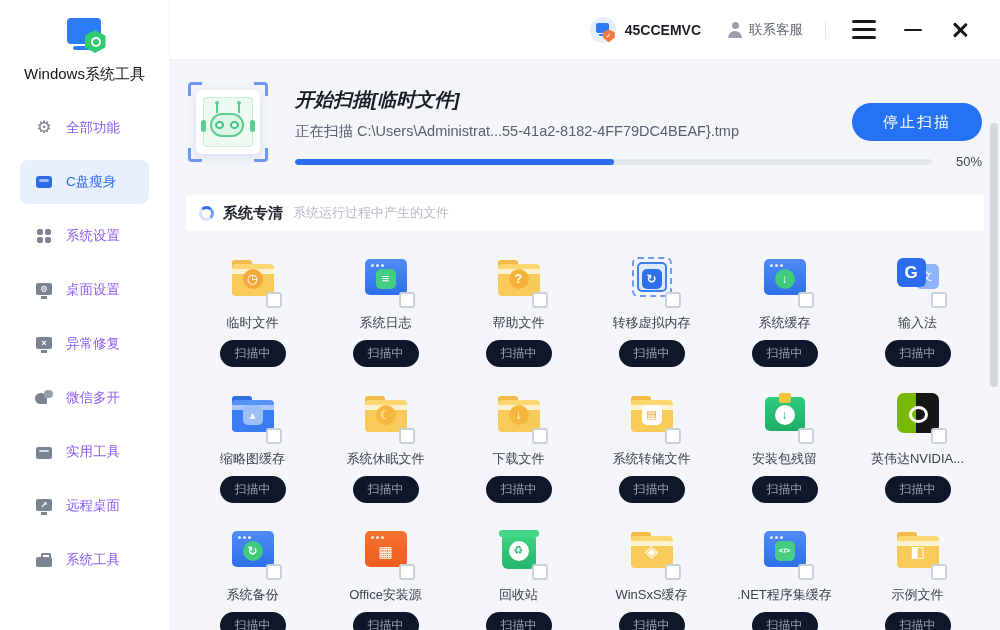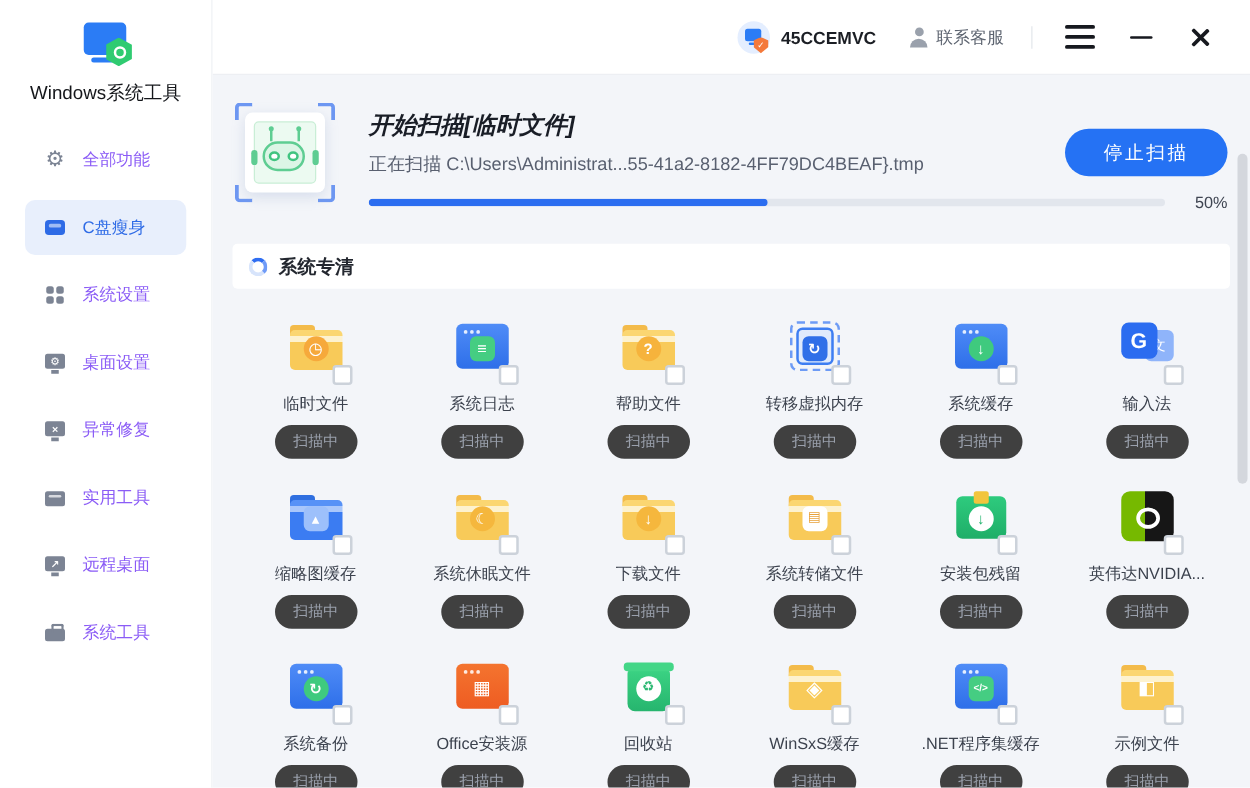--- a/index.html
+++ b/index.html
@@ -108,21 +108,21 @@
 
   .section-bar{margin:26px 16px 0;height:36px;background:#fff;border-radius:4px;display:flex;align-items:center;padding:0 13px;text-align:center;}
   .spinner{width:15px;height:15px;border-radius:50%;border:3px solid #d7e4fb;border-top-color:#2f6ef2;
     border-right-color:#6f9bf7;margin-right:9px;flex:none;}
   .section-title{font-size:15px;font-weight:700;color:#23272f;margin-right:10px;}
   .section-sub{font-size:13px;color:#b6bbc5;}
 
   .grid{margin:0 16px;display:grid;grid-template-columns:repeat(6,1fr);}
   .cell{padding-top:22px;text-align:center;position:relative;cursor:pointer;}
   .cell-label{margin-top:13px;font-size:13px;color:#3c424e;white-space:nowrap;overflow:hidden;}
-  .badge{display:inline-block;margin-top:8px;padding:5px 15px;background:#404040;border-radius:14px;font-size:12px;color:#9aa0ac;}
+  .badge{display:inline-block;margin-top:8px;padding:5px 15px;background:#0f172a;border-radius:14px;font-size:12px;color:#9aa0ac;}
 
   .ic{width:48px;height:48px;margin:0 auto;position:relative;}
   .ic::before,.ic::after{content:"";position:absolute;}
   .cb{position:absolute;right:-5px;bottom:-7px;width:16px;height:16px;background:#fff;border:2px solid #ccd2da;border-radius:3px;z-index:4;}
   .overlay{position:absolute;left:50%;top:54%;transform:translate(-50%,-50%);z-index:3;width:20px;height:20px;
     border-radius:50%;display:flex;align-items:center;justify-content:center;font-size:12px;font-weight:700;line-height:1;}
   .overlay.sq{border-radius:5px;}
   .overlay.bare{background:transparent!important;width:auto;height:auto;font-size:16px;}
 
   .ic-folder::before{left:3px;top:7px;width:20px;height:9px;border-radius:3px 3px 0 0;background:#f3bb4b;}
@@ -191,20 +191,26 @@
     <span class="lbl">桌面设置</span>
   </div>
 
   <div class="nav-item">
     <span class="si si-monitor-x">
           <span class="g">×</span>
         </span>
     <span class="lbl">异常修复</span>
   </div>
 
+  <div class="nav-item">
+    <span class="si si-chats">
+          <span class="g"></span>
+        </span>
+    <span class="lbl">微信多开</span>
+  </div>
 
   <div class="nav-item">
     <span class="si si-toolbox">
           <span class="g"></span>
         </span>
     <span class="lbl">实用工具</span>
   </div>
 
   <div class="nav-item">
     <span class="si si-monitor-arrow">
@@ -277,20 +283,21 @@
         <div class="progress-label">50%</div>
       </div>
     </div>
 
     <button class="stop-btn">停止扫描</button>
   </div>
 
   <div class="section-bar">
     <span class="spinner"></span>
     <span class="section-title">系统专清</span>
+    <span class="section-sub">系统运行过程中产生的文件</span>
   </div>
 
   <div class="grid">
   <div class="cell">
     <div class="ic ic-folder">
       <span class="overlay" style="background: rgb(246, 169, 59); color: rgb(255, 255, 255); font-size: 13px;">◷</span>
       <span class="cb"></span>
     </div>
     <div class="cell-label">临时文件</div>
     <span class="badge">扫描中</span>

